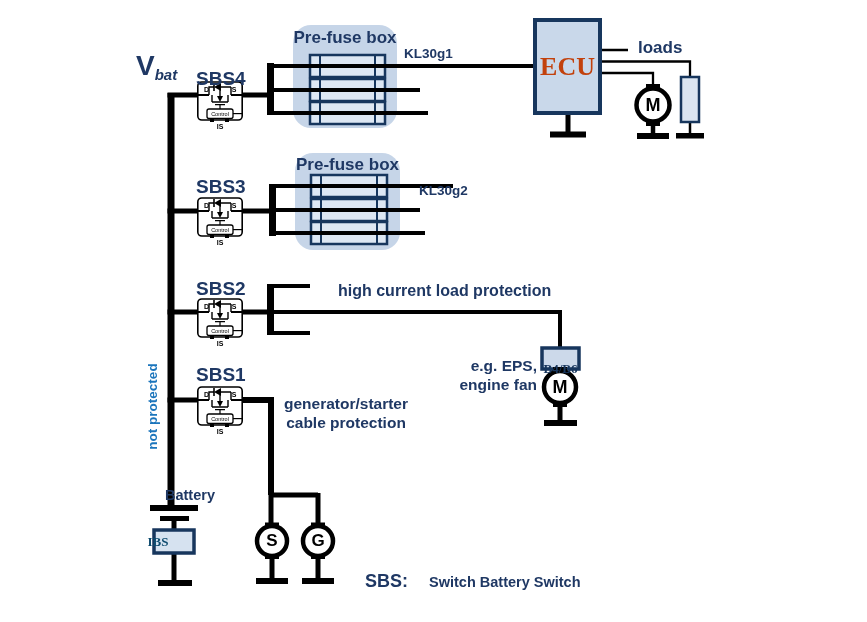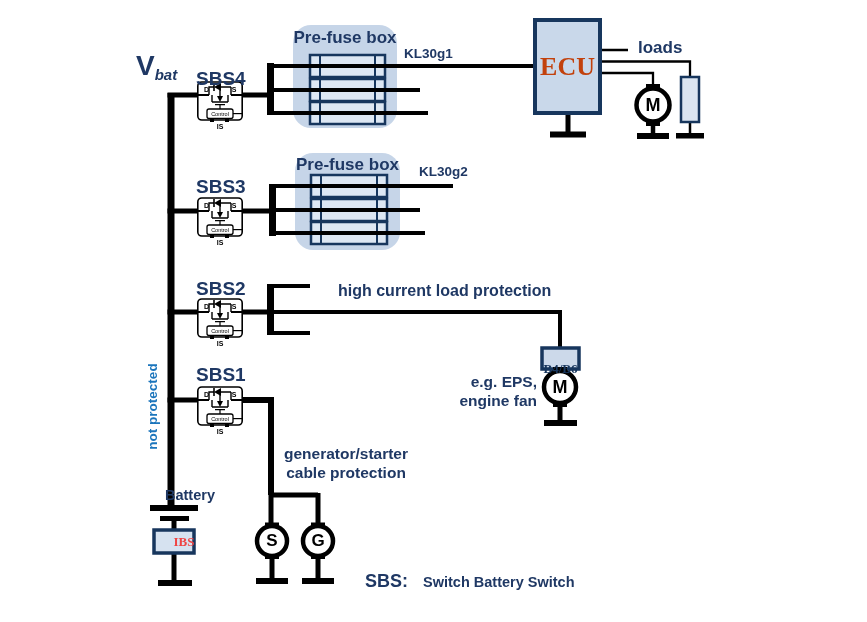--- a/index.html
+++ b/index.html
@@ -13,21 +13,21 @@
   .vbat{font-size:28px;line-height:28px;}
   .vbat .sub{font-size:15px;transform:translateY(5px);display:inline-block;font-style:italic;}
   .sbslbl{font-size:19px;}
   .pfb{font-size:17px;}
   .kl{font-size:13.5px;}
   .cap15{font-size:15.5px;line-height:19px;}
   .vlabel{position:absolute;left:142px;top:358px;width:20px;height:96px;
           display:flex;align-items:center;justify-content:center;}
   .vlabel span{transform:rotate(-90deg);white-space:nowrap;color:#1b75bc;
                font-weight:bold;font-size:13.5px;}
-  .legend{position:absolute;left:365px;top:571px;display:flex;align-items:baseline;gap:15px;}
+  .legend{position:absolute;left:365px;top:571px;display:flex;align-items:baseline;gap:21px;}
   .legend .abbr{font-size:18px;}
   .legend .meaning{font-size:14.5px;}
   svg text{font-family:"Liberation Sans", sans-serif;}
 </style>
 </head>
 <body>
 
 <div id="canvas">
 
   <svg id="wiresvg" width="867" height="622" viewBox="0 0 867 622">
@@ -143,37 +143,37 @@
   <div class="lbl vbat" style="left:136px;top:52px;"><span>V</span><span class="sub">bat</span></div>
 
   <div class="lbl sbslbl" style="left:196px;top:68px;">SBS4</div>
   <div class="lbl sbslbl" style="left:196px;top:176px;">SBS3</div>
   <div class="lbl sbslbl" style="left:196px;top:278px;">SBS2</div>
   <div class="lbl sbslbl" style="left:196px;top:364px;">SBS1</div>
 
   <div class="lbl pfb center" style="left:293px;top:28px;width:104px;">Pre-fuse box</div>
   <div class="lbl pfb center" style="left:295px;top:155px;width:105px;">Pre-fuse box</div>
   <div class="lbl kl" style="left:404px;top:46px;">KL30g1</div>
-  <div class="lbl kl" style="left:402px;top:164px;padding-left:17px;">KL30g2</div>
+  <div class="lbl kl" style="left:402px;top:183px;padding-left:17px;">KL30g2</div>
 
   <div class="lbl serif center" style="left:535px;top:20px;width:65px;height:93px;font-size:26px;color:#c2410c;">ECU</div>
   <div class="lbl" style="left:638px;top:38px;font-size:17px;">loads</div>
   <div class="lbl blk center" style="left:637px;top:89px;width:32px;height:32px;font-size:18px;">M</div>
 
   <div class="lbl" style="left:338px;top:282px;font-size:16px;">high current load protection</div>
   <div class="lbl serif center" style="left:542px;top:358px;width:37px;height:21px;font-size:13px;color:#17365d;">B4/B6</div>
   <div class="lbl blk center" style="left:544px;top:371px;width:32px;height:32px;font-size:18px;">M</div>
-  <div class="lbl cap15" style="left:440px;top:356px;width:97px;text-align:right;margin-top:16px;"><span>e.g. EPS,</span><br><span>engine fan</span></div>
+  <div class="lbl cap15" style="left:440px;top:356px;width:97px;text-align:right;"><span>e.g. EPS,</span><br><span>engine fan</span></div>
 
-  <div class="lbl cap15" style="left:271px;top:444px;width:150px;text-align:center;"><span>generator/starter</span><br><span>cable protection</span></div>
+  <div class="lbl cap15" style="left:271px;top:394px;width:150px;text-align:center;"><span>generator/starter</span><br><span>cable protection</span></div>
   <div class="lbl blk center" style="left:257px;top:526px;width:30px;height:30px;font-size:17px;">S</div>
   <div class="lbl blk center" style="left:303px;top:526px;width:30px;height:30px;font-size:17px;">G</div>
 
   <div class="lbl" style="left:165px;top:487px;font-size:14.5px;">Battery</div>
-  <div class="lbl serif center" style="left:164px;top:530px;width:40px;height:23px;font-size:13px;color:#ef4444;">IBS</div>
+  <div class="lbl serif center" style="left:138px;top:530px;width:40px;height:23px;font-size:13px;color:#0c4a6e;">IBS</div>
 
   <div class="vlabel">
       <span>not protected</span>
     </div>
 
   <div class="legend lbl">
     <span class="abbr">SBS:</span>
     <span class="meaning">Switch Battery Switch</span>
   </div>
 

